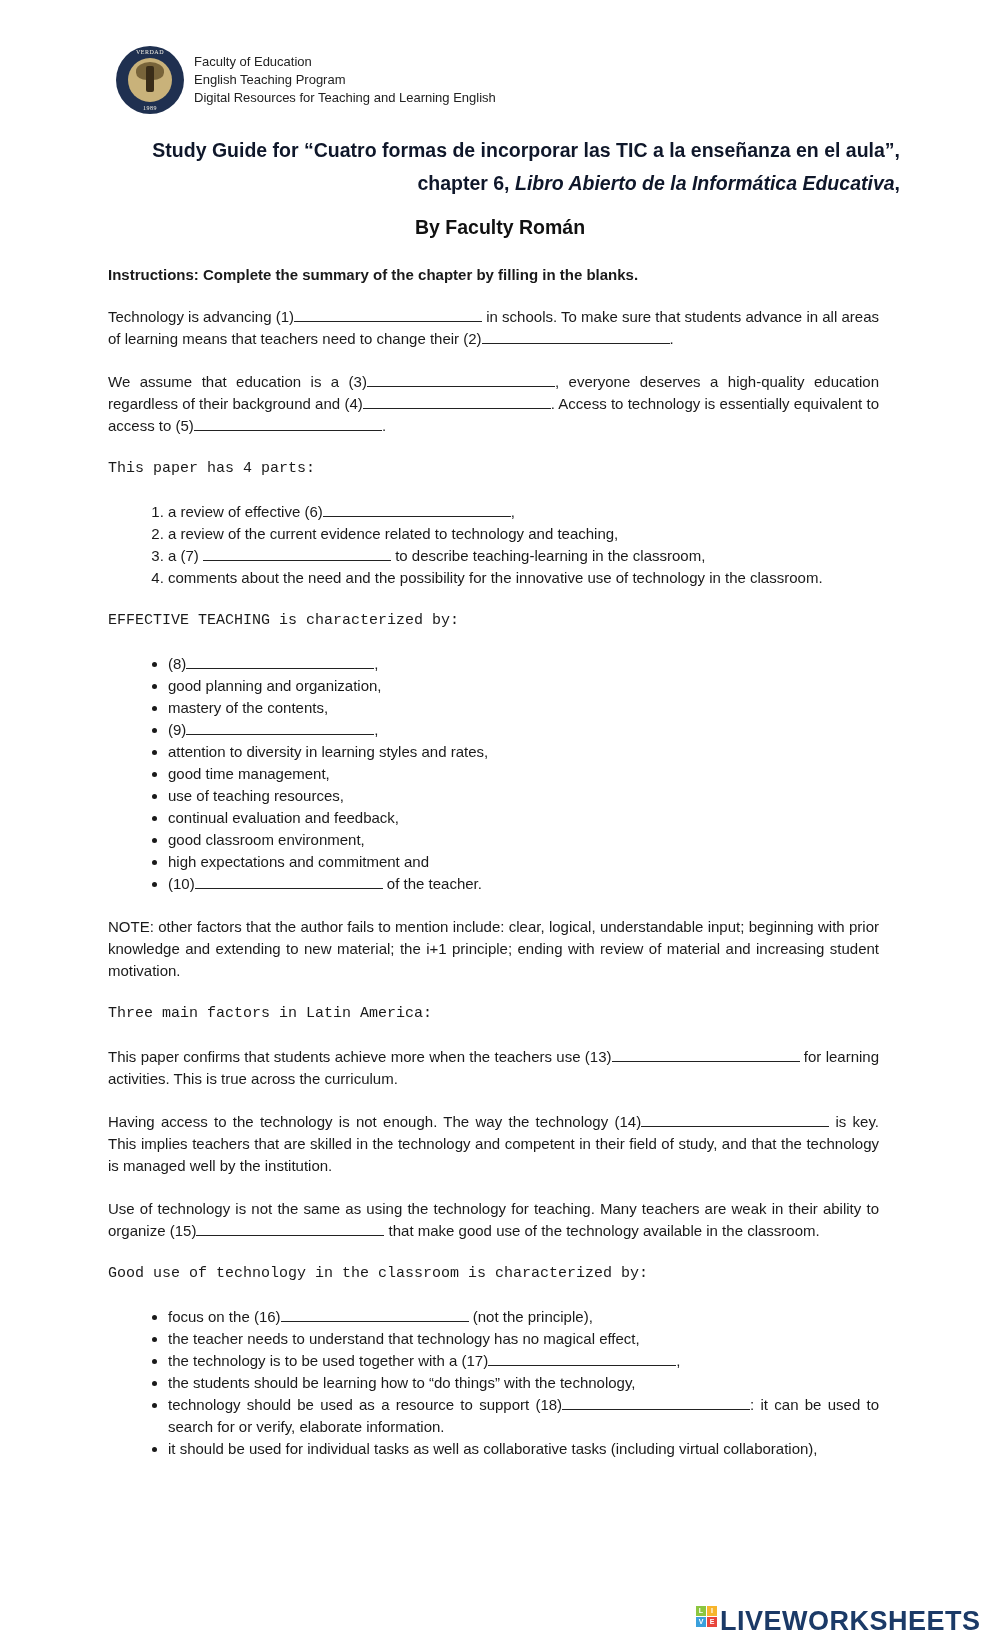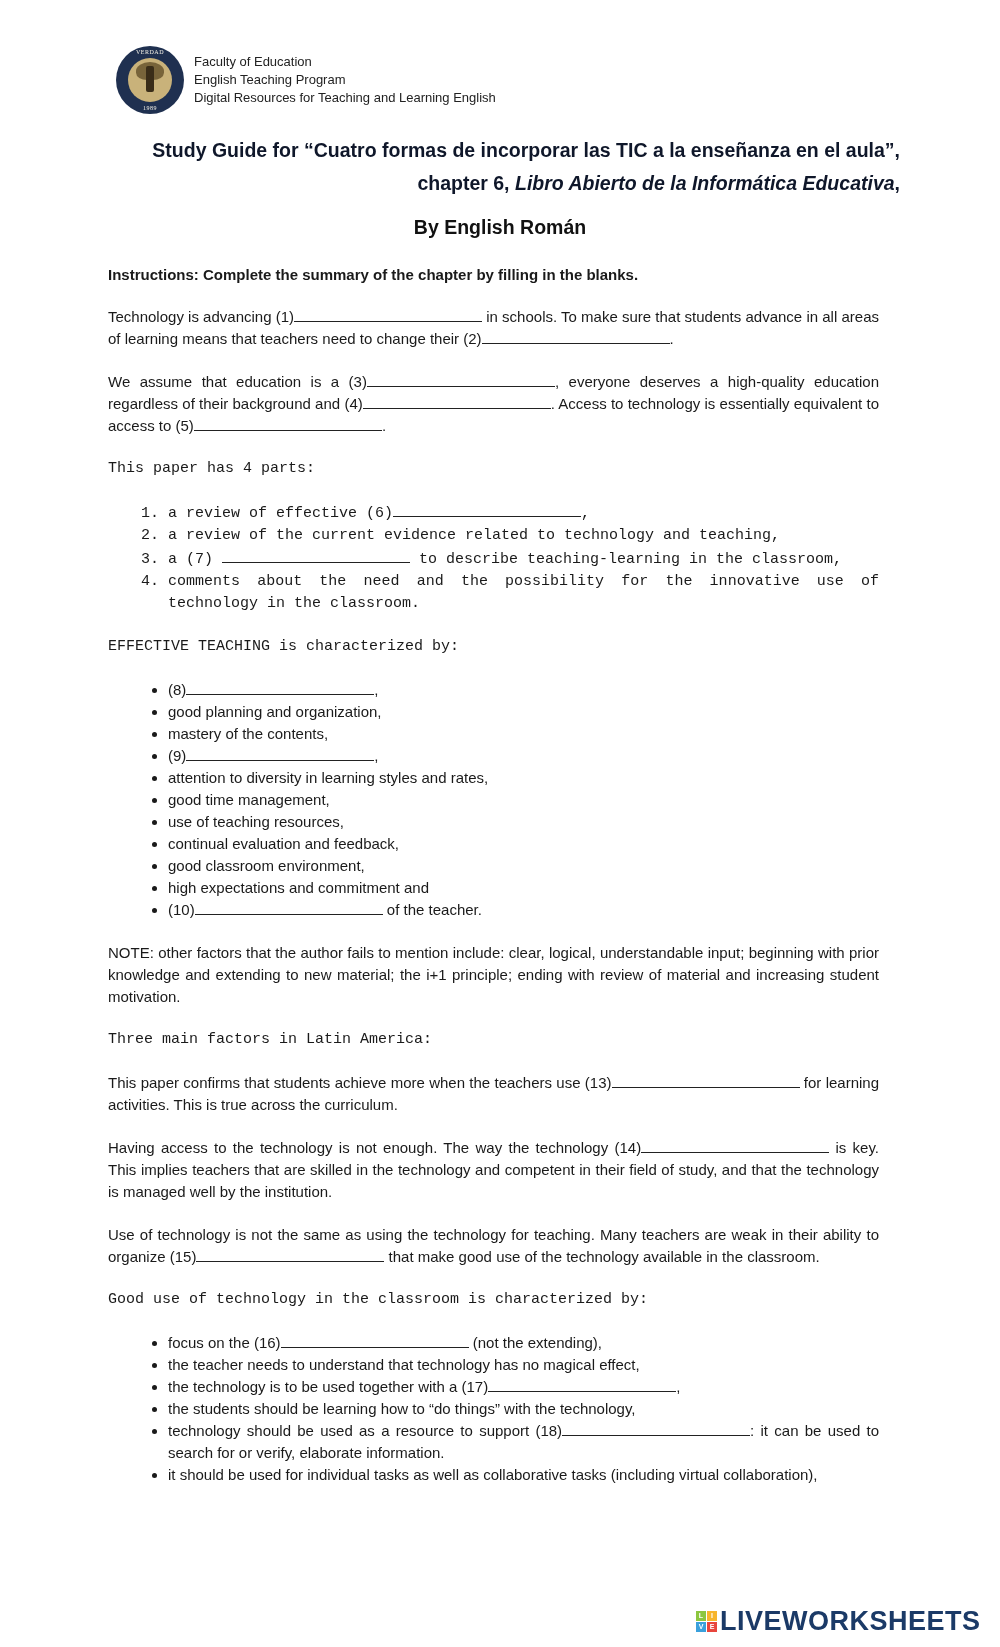--- a/index.html
+++ b/index.html
@@ -22,26 +22,26 @@
   .title i { font-style: italic; }
   .author { position: absolute; left: 100px; width: 800px; top: 216px; text-align: center;
             font-weight: bold; font-size: 19.5px; color: #111; }
 
   .body { position: absolute; left: 108px; width: 771px; top: 264px; font-size: 15px; line-height: 22px; }
   .body p { margin: 0 0 21px 0; text-align: justify; }
   .instr { font-weight: bold; margin-bottom: 20px !important; }
   .blank { display: inline-block; border-bottom: 1px solid #222; width: 188px; height: 15px; vertical-align: baseline; }
   ol, ul { margin: 0; padding-left: 60px; }
   ol li, ul li { padding-left: 0; margin: 0; text-align: justify; }
-  ol { list-style: decimal; font-family: Liberation Mono, monospace; }
+  ol { list-style: decimal; }
   ul { list-style: disc; }
   .list-block { margin-bottom: 21px; }
   .list-head { margin: 0; font-family: Liberation Mono, monospace; }
 
-  .brand { position: absolute; left: 696px; top: 1606px; display: flex; align-items: center; }
+  .brand { position: absolute; left: 696px; top: 1606px; display: flex; align-items: flex-start; }
   .blocks { display: grid; grid-template-columns: 10px 10px; grid-template-rows: 10px 10px; gap: 1px; margin-right: 3px; }
   .blk { font-size: 7px; line-height: 10px; text-align: center; color: #fff; font-weight: bold; }
   .brand-text { font-weight: bold; font-size: 27px; color: #1b3a67; letter-spacing: 0.5px; font-family: "Liberation Sans", sans-serif; }
 </style>
 </head>
 <body>
 
 <div class="page">
 
   <div class="header">
@@ -56,21 +56,21 @@
       <div>Faculty of Education</div>
       <div>English Teaching Program</div>
       <div>Digital Resources for Teaching and Learning English</div>
     </div>
   </div>
 
   <div class="title">
     <div>Study Guide for “Cuatro formas de incorporar las TIC a la enseñanza en el aula”,</div>
     <div><span>chapter 6, </span><i>Libro Abierto de la Informática Educativa</i><span>,</span></div>
   </div>
-  <div class="author">By English Román</div>
+  <div class="author">By Faculty Román</div>
 
   <div class="body">
     <p class="instr">Instructions: Complete the summary of the chapter by filling in the blanks.</p>
 
     <p><span>Technology is advancing (1)</span><span class="blank"></span><span> in schools.  To make sure that students advance in all areas of learning means that teachers need to change their (2)</span><span class="blank"></span><span>.</span></p>
 
     <p><span>We assume that education is a (3)</span><span class="blank"></span><span>, everyone deserves a high-quality education regardless of their background and (4)</span><span class="blank"></span><span>.  Access to technology is essentially equivalent to access to (5)</span><span class="blank"></span><span>.</span></p>
 
     <div class="list-block">
       <p class="list-head">This paper has 4 parts:</p>
@@ -107,21 +107,21 @@
 
     <p><span>This paper confirms that students achieve more when the teachers use (13)</span><span class="blank"></span><span> for learning activities.  This is true across the curriculum.</span></p>
 
     <p><span>Having access to the technology is not enough.  The way the technology (14)</span><span class="blank"></span><span> is key.  This implies teachers that are skilled in the technology and competent in their field of study, and that the technology is managed well by the institution.</span></p>
 
     <p><span>Use of technology is not the same as using the technology for teaching.  Many teachers are weak in their ability to organize (15)</span><span class="blank"></span><span> that make good use of the technology available in the classroom.</span></p>
 
     <div class="list-block">
       <p class="list-head">Good use of technology in the classroom is characterized by:</p>
       <ul>
-        <li><span>focus on the (16)</span><span class="blank"></span><span> (not the extending),</span></li>
+        <li><span>focus on the (16)</span><span class="blank"></span><span> (not the principle),</span></li>
         <li>the teacher needs to understand that technology has no magical effect,</li>
         <li><span>the technology is to be used together with a (17)</span><span class="blank"></span><span>,</span></li>
         <li>the students should be learning how to “do things” with the technology,</li>
         <li><span>technology should be used as a resource to support (18)</span><span class="blank"></span><span>: it can be used to search for or verify, elaborate information.</span></li>
         <li>it should be used for individual tasks as well as collaborative tasks (including virtual collaboration),</li>
       </ul>
     </div>
   </div>
 
   <div class="brand">

